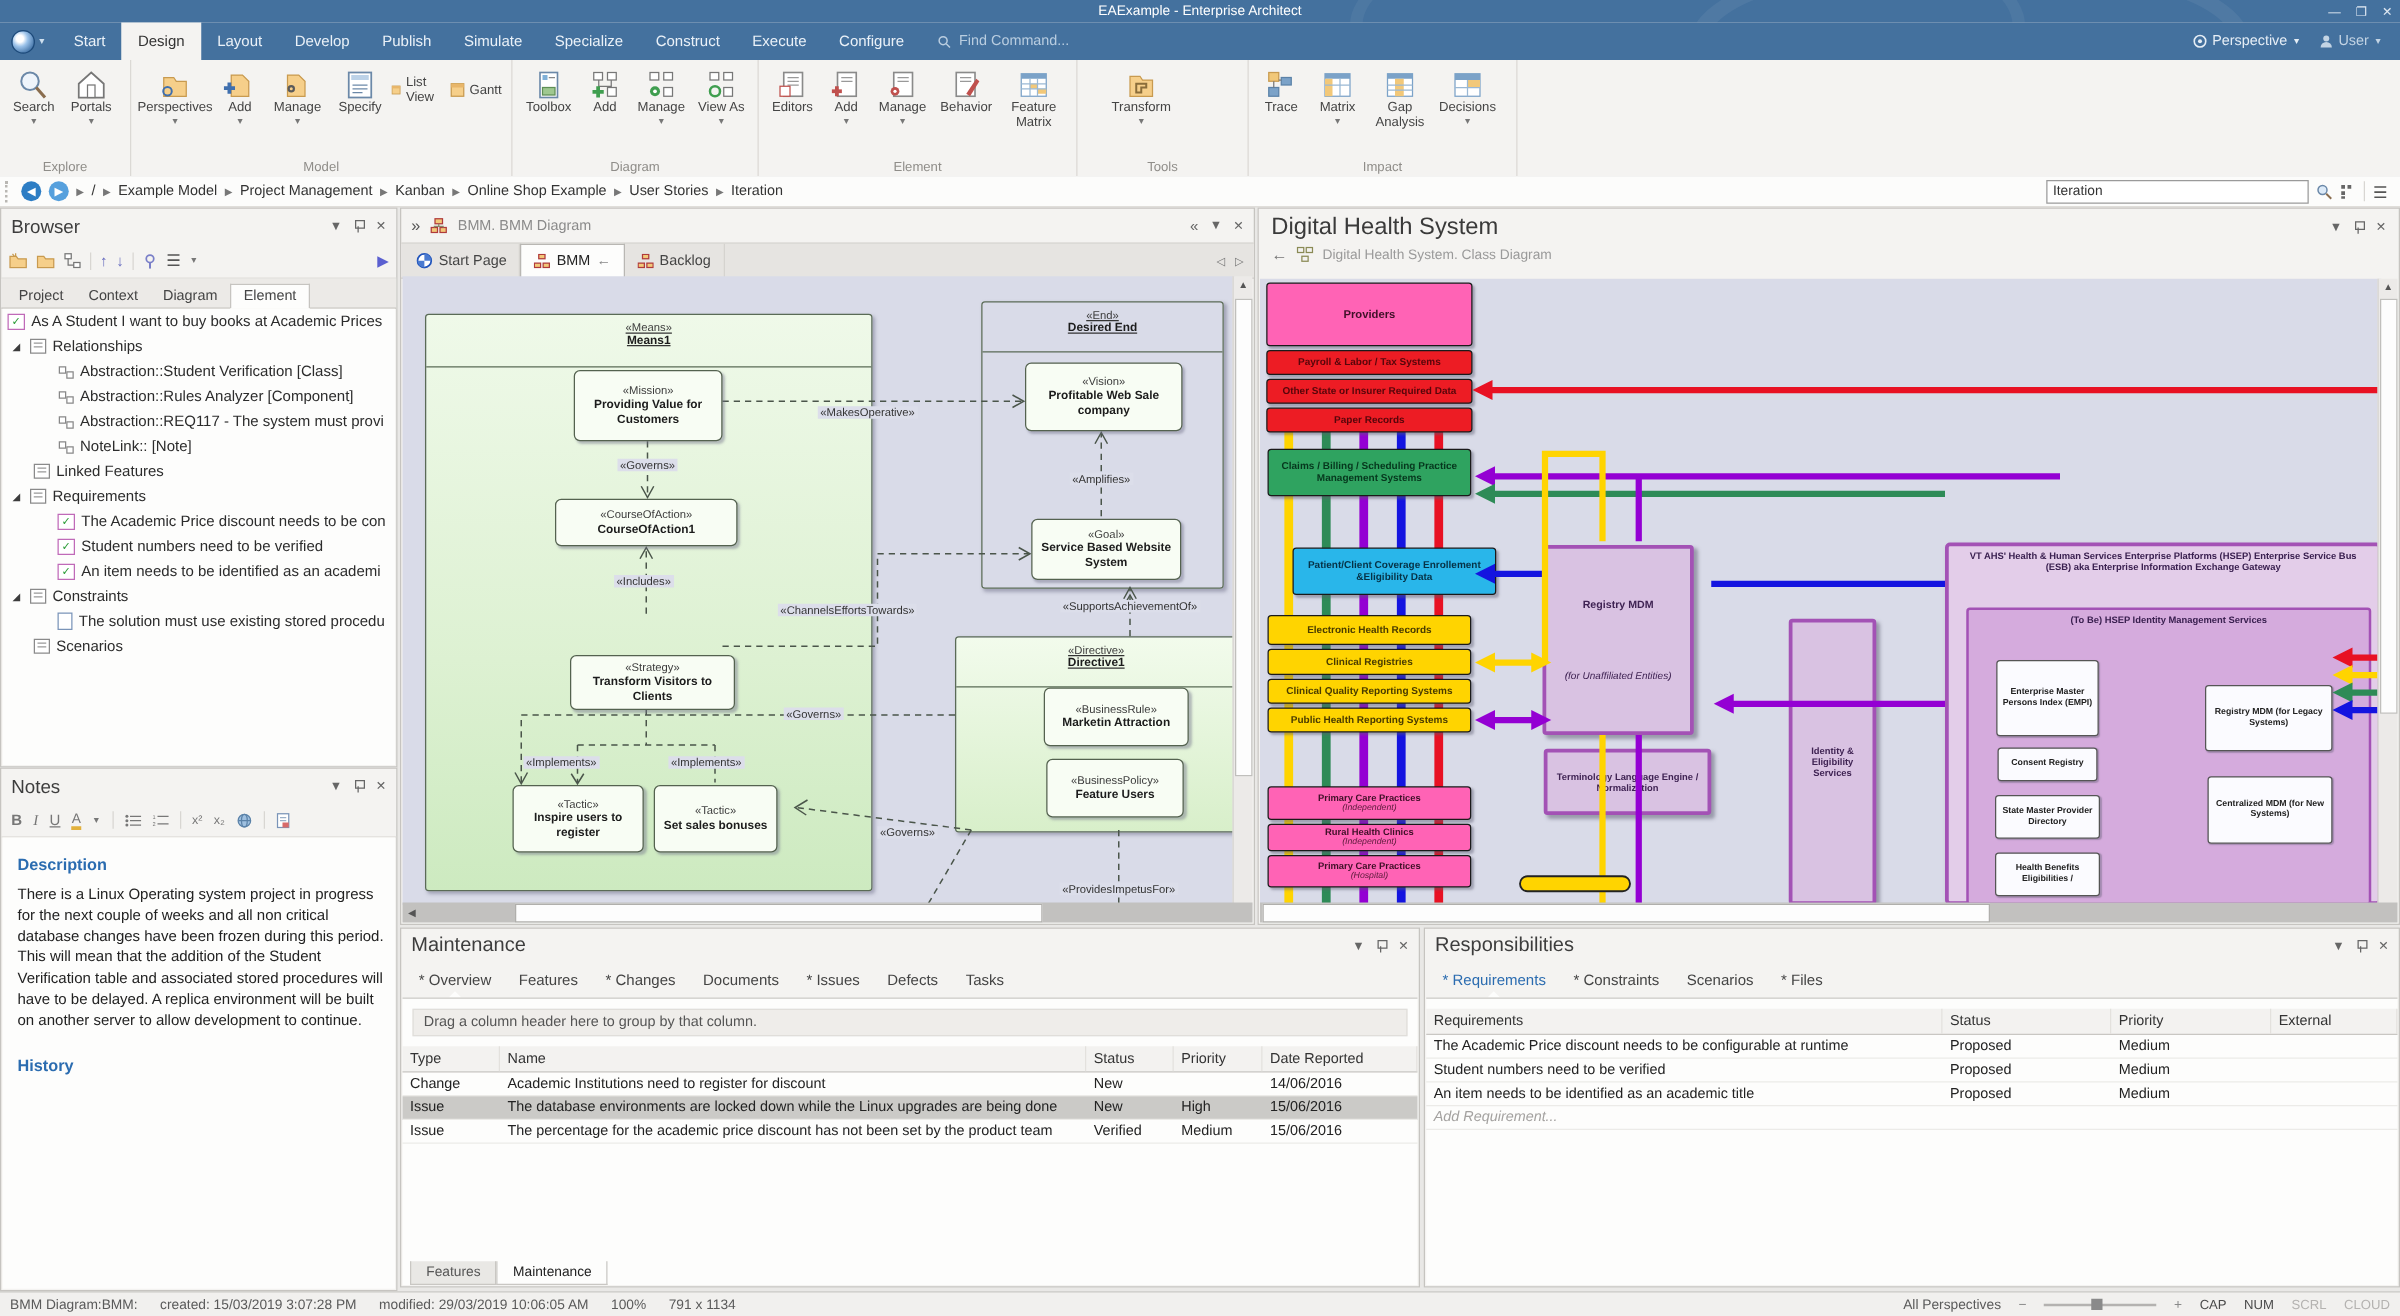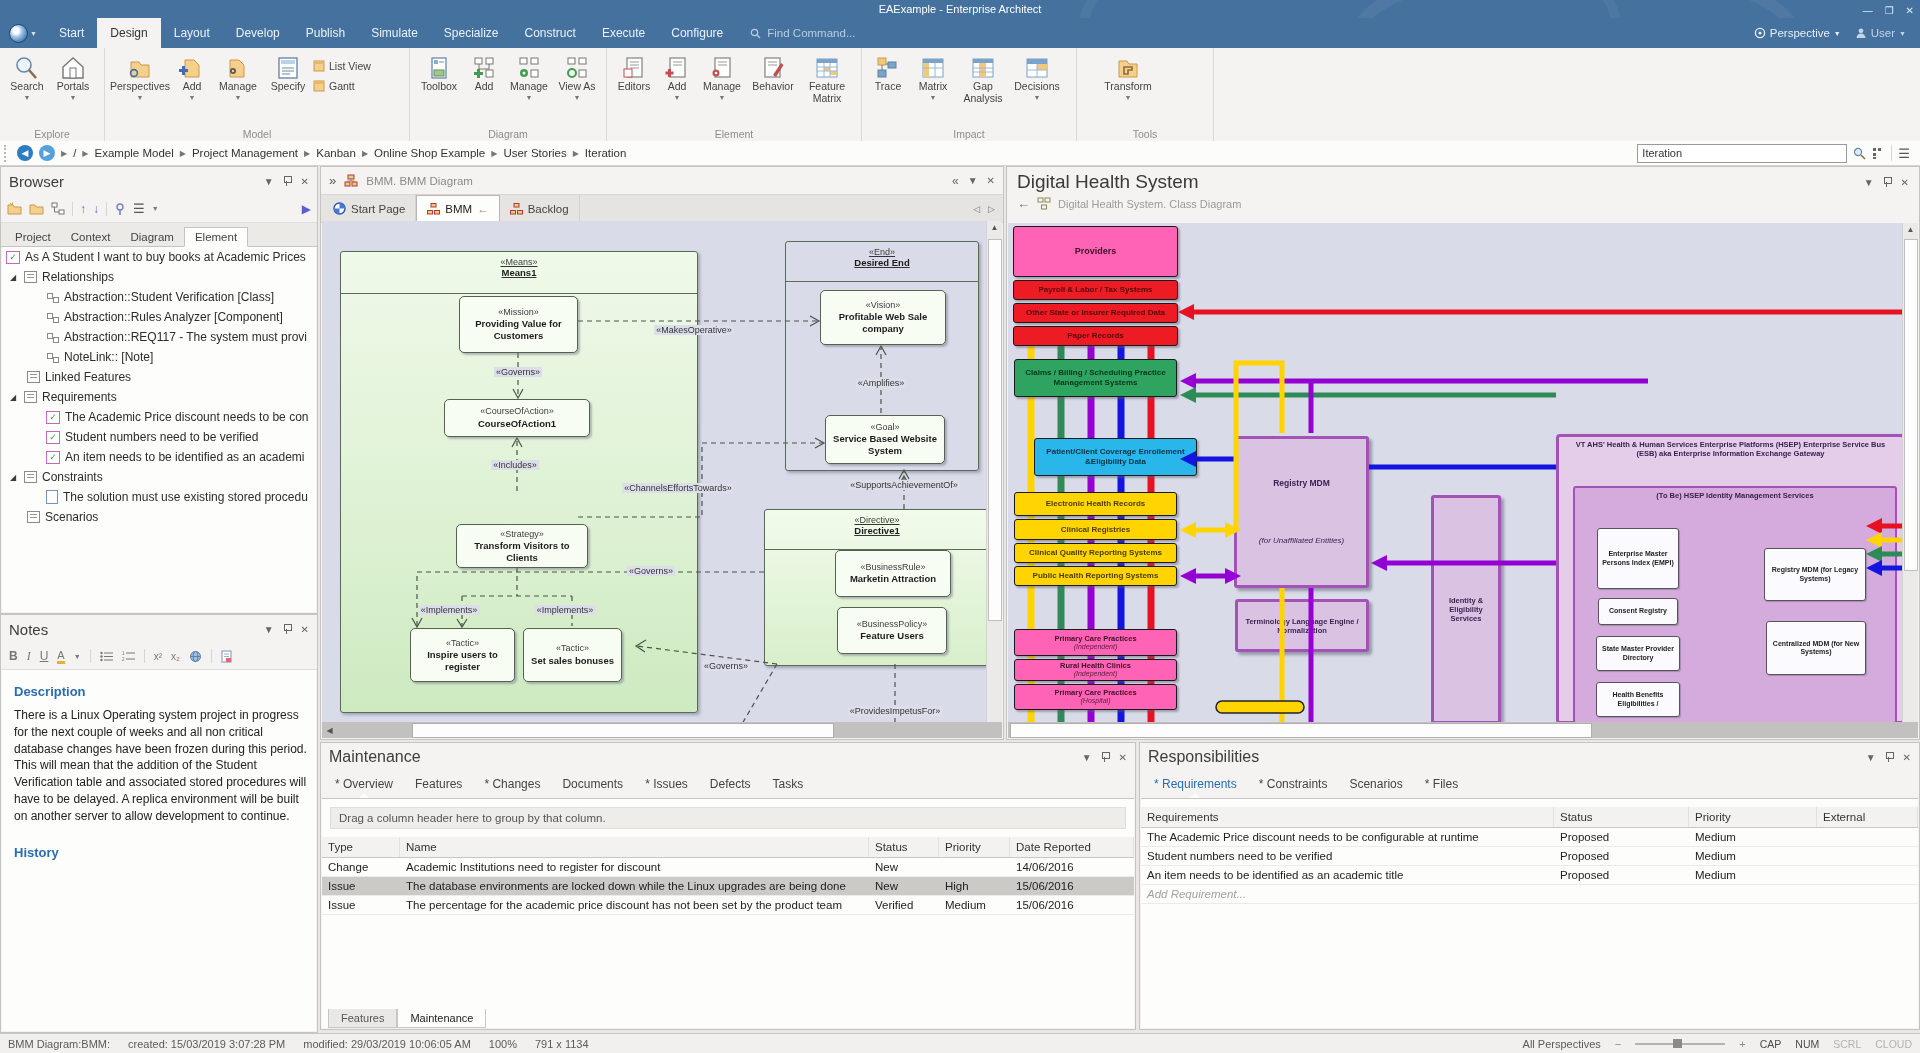--- a/index.html
+++ b/index.html
@@ -22,21 +22,21 @@
   .rtab.active{background:#f4f3f1;color:#333;}
   .findwrap{display:flex;align-items:center;gap:6px;margin-left:14px;color:#b9cde0;font-size:11.5px;}
   .ribright{margin-left:auto;display:flex;align-items:center;gap:14px;padding-right:14px;color:#e6eef6;font-size:11.5px;}
   .ribbon{position:absolute;left:0;top:48px;width:1920px;height:93px;background:#f4f3f1;border-bottom:1px solid #d2d0cc;
           display:flex;}
   .rgroup{position:relative;border-right:1px solid #dbd9d5;display:flex;align-items:flex-start;padding:4px 4px 16px 4px;}
   .glabel{position:absolute;bottom:1px;left:0;width:100%;text-align:center;font-size:10.5px;color:#8f8d89;}
   .rbtn{width:52px;display:flex;flex-direction:column;align-items:center;padding-top:3px;font-size:10.5px;color:#444;
         text-align:center;line-height:1.1;}
   .rbtn .dd{font-size:7px;color:#777;margin-top:1px;}
-  .smallcol{display:flex;flex-direction:column;gap:8px;padding-top:8px;width:70px;}
+  .smallcol{display:flex;flex-direction:row;gap:8px;padding-top:8px;width:70px;}
   .rsmall{display:flex;align-items:center;gap:4px;font-size:10.5px;color:#444;}
   
   .crumbbar{position:absolute;left:0;top:141px;width:1920px;height:25px;background:#fcfcfb;border-bottom:1px solid #d6d4d0;
             display:flex;align-items:center;gap:6px;padding-left:4px;box-sizing:border-box;}
   .grip{width:3px;height:17px;border-left:2px dotted #b9b7b3;margin-right:2px;}
   .navball{width:16px;height:16px;border-radius:50%;background:#2d7dc4;color:#fff;font-size:9px;line-height:16px;
            text-align:center;}
   .navball.fwd{background:#56a0dd;}
   .crumbsep{color:#777;font-size:8px;}
   .crumb{font-size:11.5px;color:#333;}
@@ -379,20 +379,32 @@
           <line x1="3" y1="12" x2="23" y2="12" stroke="#9ab8d4"></line>
             <line x1="3" y1="16" x2="23" y2="16" stroke="#9ab8d4"></line>
           <line x1="10" y1="8" x2="10" y2="22" stroke="#9ab8d4"></line>
             <line x1="16" y1="8" x2="16" y2="22" stroke="#9ab8d4"></line>
           </svg>
         <span>Feature Matrix</span>
       </div>
       <div class="glabel">Element</div>
     </div>
 
+    <div class="rgroup" style="width:128px">
+      <div class="rbtn" style="width:58px;margin-left:18px;">
+        <svg width="26" height="26" viewBox="0 0 26 26">
+          <path d="M4 6 h8 l2 3 h8 v13 H4z" fill="#f6cf8a" stroke="#c89a4f"></path>
+          <path d="M9 12 h8 v3 h-4 v4 h-4 z" fill="none" stroke="#8a6d3a" stroke-width="1.6"></path>
+          </svg>
+        <span>Transform</span>
+          <span class="dd">▼</span>
+      </div>
+      <div class="glabel">Tools</div>
+    </div>
+
     <div class="rgroup" style="width:206px">
       <div class="rbtn" style="width:44px">
         <svg width="26" height="26" viewBox="0 0 26 26">
           <rect x="3" y="3" width="8" height="7" fill="#f2c879" stroke="#c89a4f"></rect>
           <rect x="13" y="7" width="8" height="6" fill="#7ba2c8" stroke="#5b82a8"></rect>
           <rect x="3" y="15" width="8" height="7" fill="#7ba2c8" stroke="#5b82a8"></rect>
           <path d="M7 10 v5 M11 9 h2" fill="none" stroke="#777"></path>
           </svg>
         <span>Trace</span>
       </div>
@@ -422,32 +434,20 @@
           <rect x="3" y="4" width="20" height="18" fill="#fff" stroke="#7ba2c8"></rect>
           <rect x="3" y="4" width="20" height="5" fill="#7ba2c8"></rect>
           <rect x="13" y="9" width="10" height="6" fill="#f2c879"></rect>
           <line x1="3" y1="15" x2="23" y2="15" stroke="#9ab8d4"></line>
             <line x1="13" y1="9" x2="13" y2="22" stroke="#9ab8d4"></line>
           </svg>
         <span>Decisions</span>
           <span class="dd">▼</span>
       </div>
       <div class="glabel">Impact</div>
-    </div>
-
-    <div class="rgroup" style="width:128px">
-      <div class="rbtn" style="width:58px;margin-left:18px;">
-        <svg width="26" height="26" viewBox="0 0 26 26">
-          <path d="M4 6 h8 l2 3 h8 v13 H4z" fill="#f6cf8a" stroke="#c89a4f"></path>
-          <path d="M9 12 h8 v3 h-4 v4 h-4 z" fill="none" stroke="#8a6d3a" stroke-width="1.6"></path>
-          </svg>
-        <span>Transform</span>
-          <span class="dd">▼</span>
-      </div>
-      <div class="glabel">Tools</div>
     </div>
     <div style="flex:1"></div>
   </div>
 
   <div class="crumbbar">
     <div class="grip"></div>
     <div class="navball">◀</div>
     <div class="navball fwd">▶</div>
     <span class="crumbsep">▶</span>
     <span class="crumb">/</span>
@@ -859,21 +859,21 @@
           <span class="sub">(Independent)</span>
         </div>
       <div class="hnode hp2" style="left:6px;top:436px;width:163px;height:22px;">
         <span>Rural Health Clinics</span>
           <span class="sub">(Independent)</span>
         </div>
       <div class="hnode hp2" style="left:6px;top:461px;width:163px;height:26px;">
         <span>Primary Care Practices</span>
           <span class="sub">(Hospital)</span>
         </div>
-      <div class="hnode hv" style="left:226px;top:213px;width:135px;height:152px;gap:48px;">
+      <div class="hnode hv" style="left:226px;top:213px;width:121px;height:152px;gap:48px;">
         <span>Registry MDM</span>
           <span class="sub">(for Unaffiliated Entities)</span>
         </div>
       <div class="hnode hv" style="left:227px;top:376px;width:134px;height:53px;font-size:7.5px;">
         <span>Terminology Language Engine / Normalization</span>
         </div>
       <div class="hnode hv" style="left:423px;top:272px;width:70px;height:229px;font-size:7.5px;padding:18px 4px;">
         <span>Identity &amp; Eligibility Services</span>
         </div>
       <div class="esb" style="left:548px;top:211px;width:349px;height:290px;">

